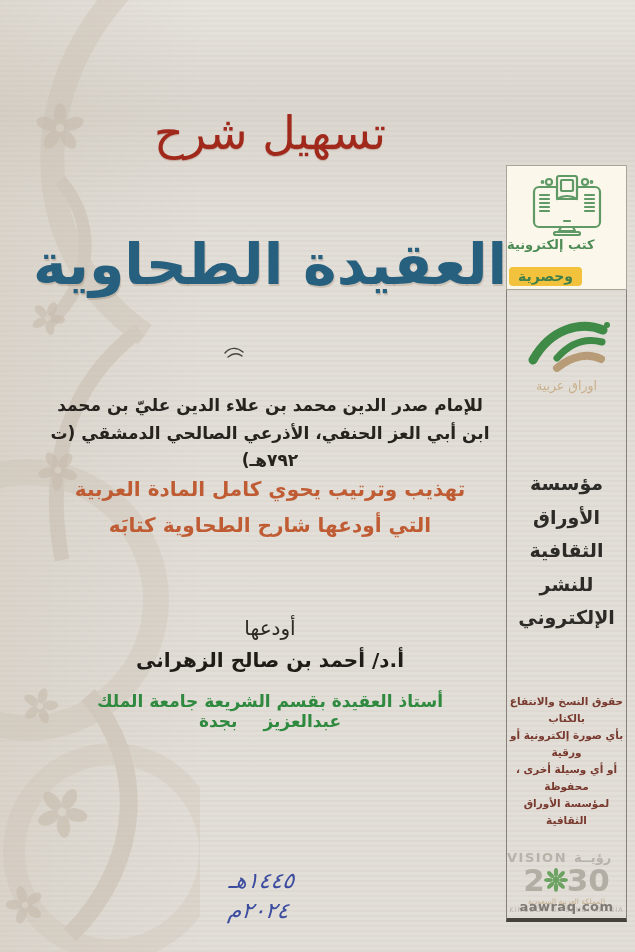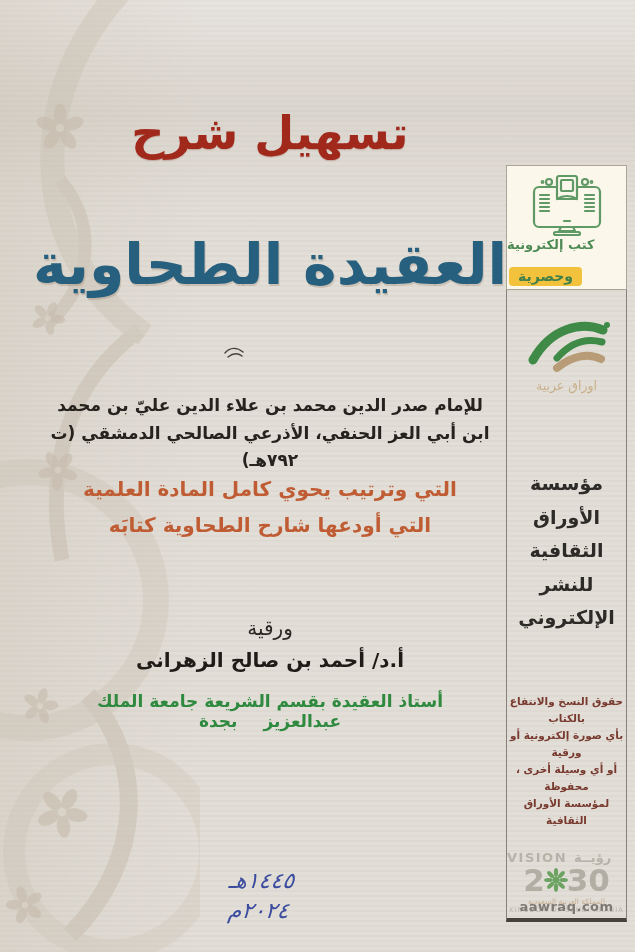--- a/index.html
+++ b/index.html
@@ -6,21 +6,21 @@
   body{width:635px;height:952px;overflow:hidden;font-family:"DejaVu Sans",sans-serif;}
   .page{position:relative;width:635px;height:952px;
     background:#e1ddd6;
     background-image:
       linear-gradient(90deg, rgba(196,186,170,.28) 0%, rgba(196,186,170,0) 32%),
       linear-gradient(180deg, rgba(255,255,255,.18) 0%, rgba(180,172,158,.10) 9%, rgba(180,172,158,.16) 12%, rgba(255,255,255,0) 22%),
       repeating-linear-gradient(180deg, rgba(160,150,135,.05) 0 2px, rgba(255,255,255,.04) 2px 5px);
   }
   .arabesque{position:absolute;left:0;top:0;}
   .main-col{position:absolute;left:30px;top:0;width:480px;text-align:center;direction:rtl;}
-  .title-red{position:absolute;top:106px;width:100%;font-size:46px;font-weight:700;color:#a1291b;
+  .title-red{position:absolute;top:106px;width:100%;font-size:46px;font-weight:400;color:#a1291b;
     text-shadow:0 1px 1px rgba(120,30,20,.25);}
   .main-title{position:absolute;top:232px;width:100%;font-size:57px;font-weight:bold;color:#27607e;
     letter-spacing:1px;text-shadow:1px 2px 0 rgba(122,92,62,.22);line-height:1.15;}
   .sig{position:absolute;left:192px;top:344px;}
   .author{position:absolute;top:392px;width:100%;font-size:17px;font-weight:bold;color:#26231f;line-height:1.62;}
   .subtitle{position:absolute;top:472px;width:100%;font-size:20px;font-weight:bold;color:#bf5c33;line-height:1.78;}
   .prep-label{position:absolute;top:616px;width:100%;font-size:20px;color:#2b2824;}
   .prep-name{position:absolute;top:648px;width:100%;font-size:20px;font-weight:bold;color:#1f1c18;}
   .prep-title{position:absolute;top:691px;width:100%;font-size:17px;font-weight:bold;color:#2f8a3f;}
   .prep-title .city{margin-right:26px;}
@@ -109,25 +109,25 @@
         <path d="M6,13 C11,9 16,9 20,12"></path>
       </g>
     </svg>
 
     <div class="author">
       <div>للإمام صدر الدين محمد بن علاء الدين عليّ بن محمد</div>
       <div>ابن أبي العز الحنفي، الأذرعي الصالحي الدمشقي (ت ٧٩٢هـ)</div>
     </div>
 
     <div class="subtitle">
-      <div>التي وترتيب يحوي كامل المادة العلمية</div>
+      <div>تهذيب وترتيب يحوي كامل المادة العربية</div>
       <div>التي أودعها شارح الطحاوية كتابَه</div>
     </div>
 
-    <div class="prep-label">ورقية</div>
+    <div class="prep-label">أودعها</div>
     <div class="prep-name">أ.د/ أحمد بن صالح الزهرانى</div>
     <div class="prep-title">
       <span>أستاذ العقيدة بقسم الشريعة جامعة الملك عبدالعزيز</span><span class="city">بجدة</span>
     </div>
   </div>
 
   <div class="years">
     <div>١٤٤٥هـ</div>
     <div>٢٠٢٤م</div>
   </div>

